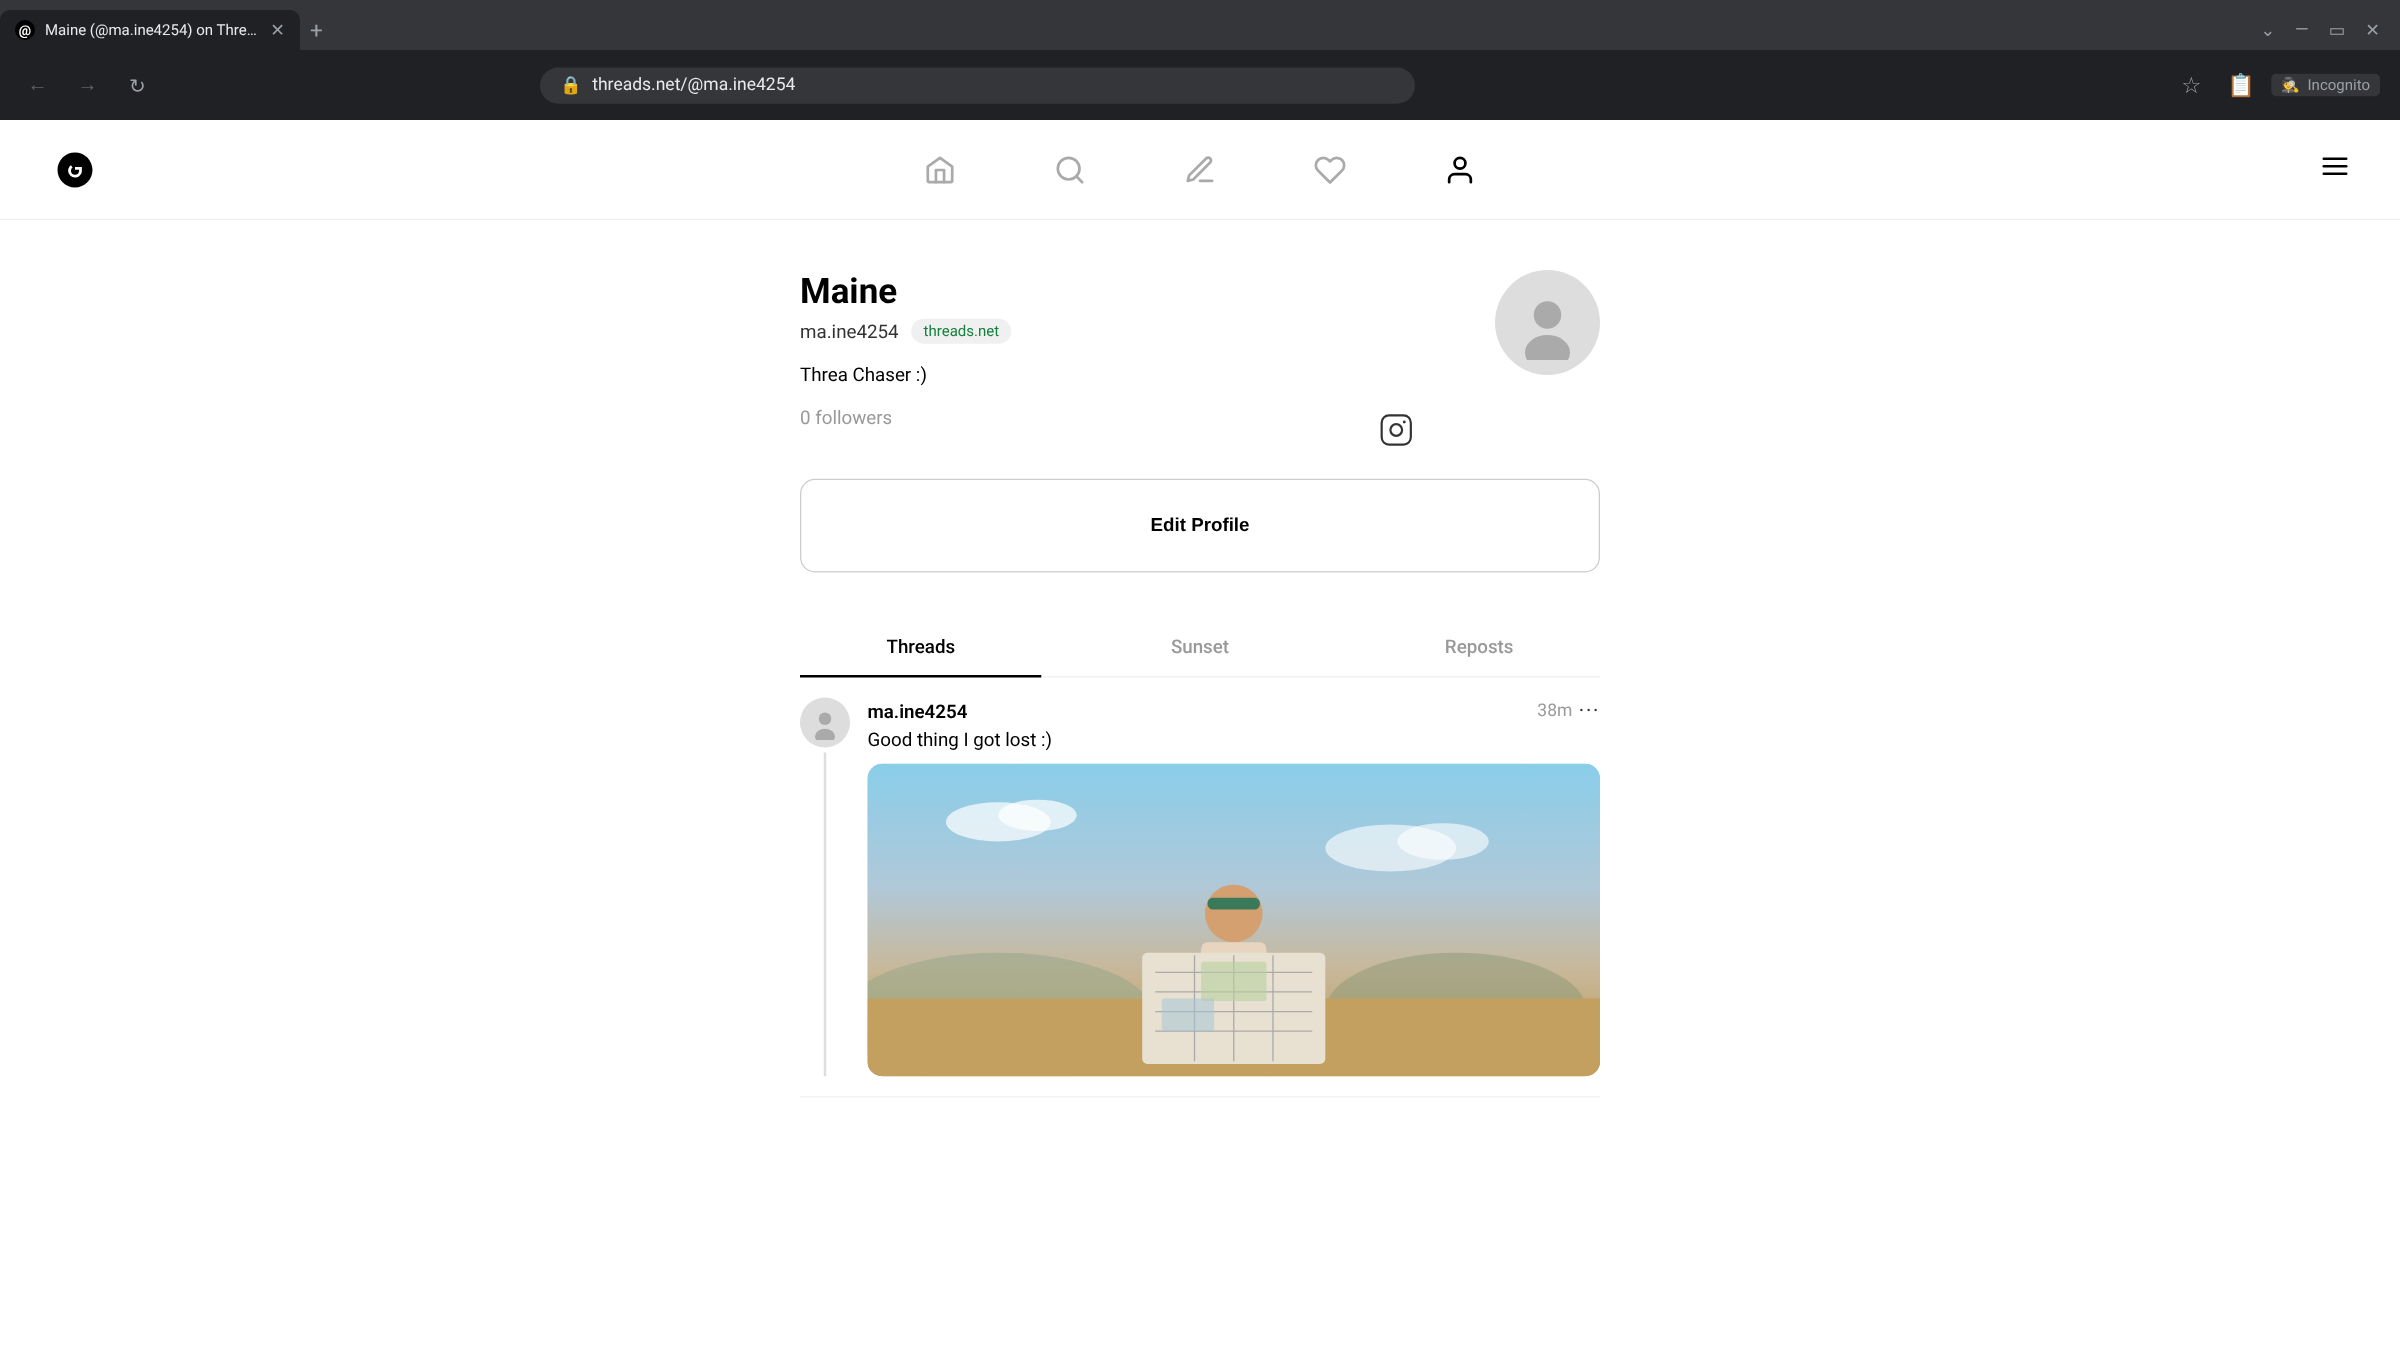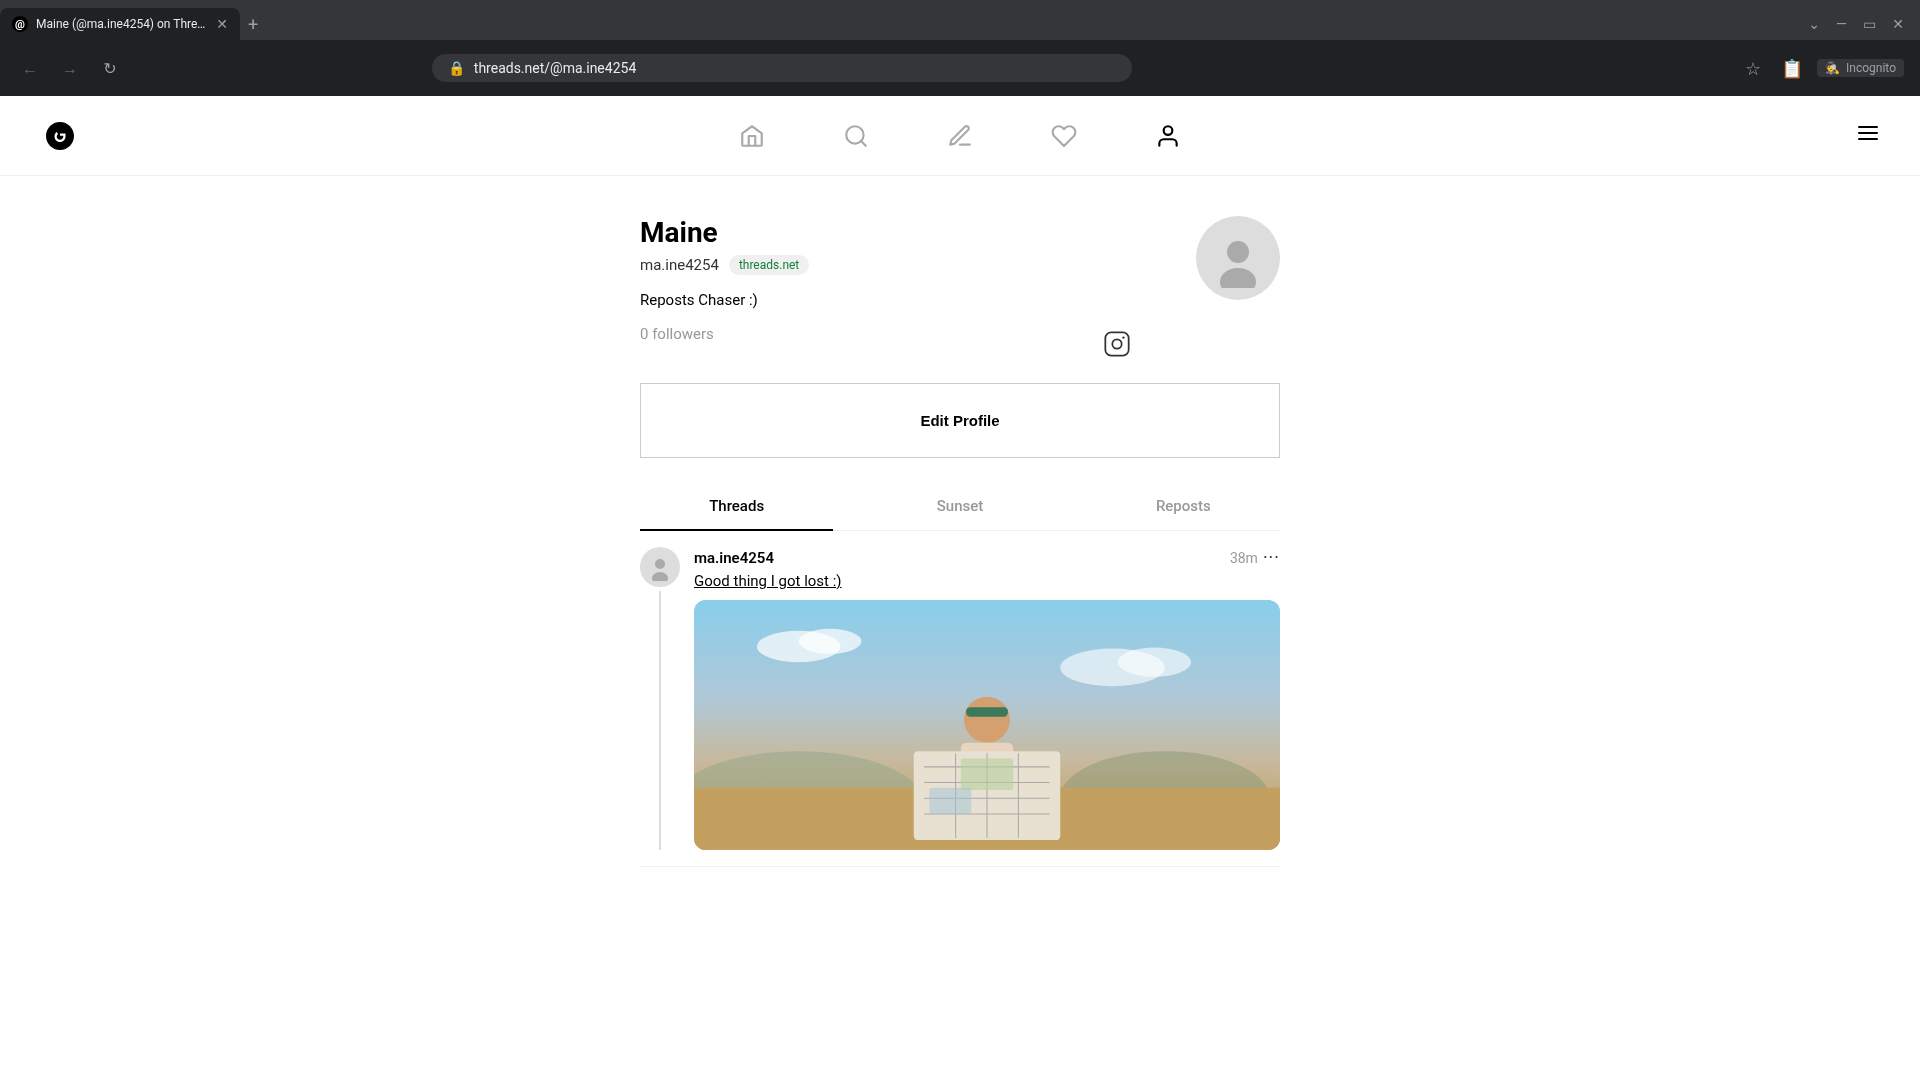--- a/index.html
+++ b/index.html
@@ -43,37 +43,37 @@
     .profile-info { flex: 1; }
     .profile-name { font-size: 28px; font-weight: 700; color: #000; margin-bottom: 6px; }
     .profile-handle-row { display: flex; align-items: center; gap: 10px; margin-bottom: 16px; }
     .profile-handle { font-size: 15px; color: #333; }
     .profile-badge { background: #f0f0f0; border-radius: 20px; padding: 3px 10px; font-size: 12px; color: #15803d; }
     .profile-bio { font-size: 15px; color: #000; margin-bottom: 16px; }
     .profile-followers { font-size: 15px; color: #999; margin-bottom: 24px; }
     .profile-avatar { width: 84px; height: 84px; border-radius: 50%; background: #ddd; display: flex; align-items: center; justify-content: center; overflow: hidden; }
     .profile-avatar svg { width: 60px; height: 60px; color: #aaa; }
 
-    .edit-profile-btn { width: 100%; border: 1.5px solid #ccc; border-radius: 0; padding: 28px; font-size: 15px; font-weight: 600; background: #fff; cursor: pointer; color: #000; margin-bottom: 5px; }
+    .edit-profile-btn { width: 100%; border: 1.5px solid #ccc; border-radius: 12px; padding: 28px; font-size: 15px; font-weight: 600; background: #fff; cursor: pointer; color: #000; margin-bottom: 16px; }
 
     
     .profile-tabs { display: flex; border-bottom: 1px solid #eee; margin-bottom: 0; }
     .tab { flex: 1; text-align: center; padding: 14px 0; font-size: 15px; font-weight: 500; color: #999; cursor: pointer; border-bottom: 2px solid transparent; margin-bottom: -1px; }
     .tab.active { color: #000; border-bottom: 2px solid #000; }
 
     
     .thread-post { display: flex; gap: 14px; padding: 16px 0; border-bottom: 1px solid #f0f0f0; }
     .post-avatar { width: 40px; height: 40px; border-radius: 50%; background: #ddd; flex-shrink: 0; display: flex; align-items: center; justify-content: center; }
     .post-content { flex: 1; }
     .post-header { display: flex; align-items: center; justify-content: space-between; margin-bottom: 4px; }
     .post-username { font-size: 15px; font-weight: 600; color: #000; }
     .post-meta { display: flex; align-items: center; gap: 5px; }
     .post-time { font-size: 14px; color: #999; }
     .post-more { font-size: 20px; color: #333; cursor: pointer; }
-    .post-text { font-size: 15px; color: #000; margin-bottom: 10px; text-decoration: underline; }
+    .post-text { font-size: 15px; color: #000; margin-bottom: 10px; }
     .post-image { width: 100%; border-radius: 12px; overflow: hidden; background: linear-gradient(180deg, #87ceeb 0%, #b0c4d8 40%, #c8b89a 70%, #d4a96a 100%); height: 250px; display: flex; align-items: center; justify-content: center; position: relative; }
 
     
     .content-wrapper { max-width: 640px; margin: 0 auto; }
   </style>
 </head>
 <body>
 
 <div class="browser-chrome">
 
@@ -167,21 +167,21 @@
     <div class="profile-section">
 
       
       <div class="profile-header">
         <div class="profile-info">
           <div class="profile-name">Maine</div>
           <div class="profile-handle-row">
             <span class="profile-handle">ma.ine4254</span>
             <span class="profile-badge">threads.net</span>
           </div>
-          <div class="profile-bio">Reposts Chaser :)</div>
+          <div class="profile-bio">Threa Chaser :)</div>
           <div style="position:relative; display:flex; align-items:center; justify-content:space-between; width:100%;">
             <div class="profile-followers">0 followers</div>
             <div style="cursor:pointer;">
               <svg width="28" height="28" viewBox="0 0 24 24" fill="none" stroke="#333" stroke-width="1.5" stroke-linecap="round" stroke-linejoin="round">
                 <rect x="2" y="2" width="20" height="20" rx="5" ry="5"></rect>
                 <circle cx="12" cy="12" r="4"></circle>
                 <circle cx="17.5" cy="6.5" r="1" fill="#333" stroke="none"></circle>
               </svg>
             </div>
           </div>

